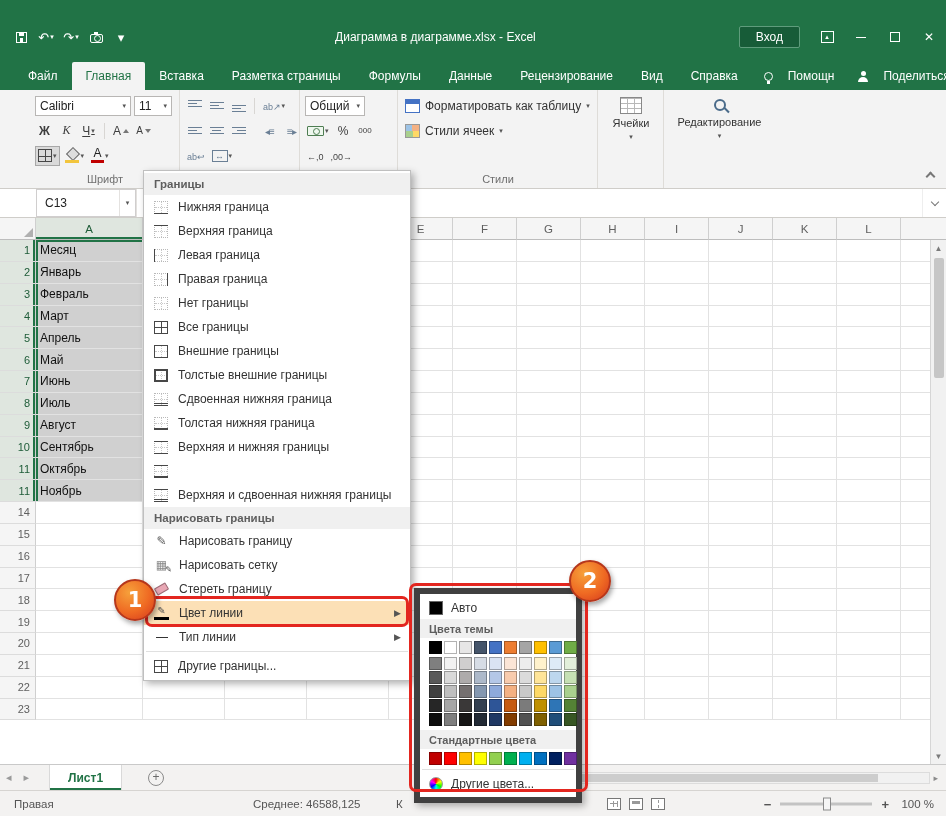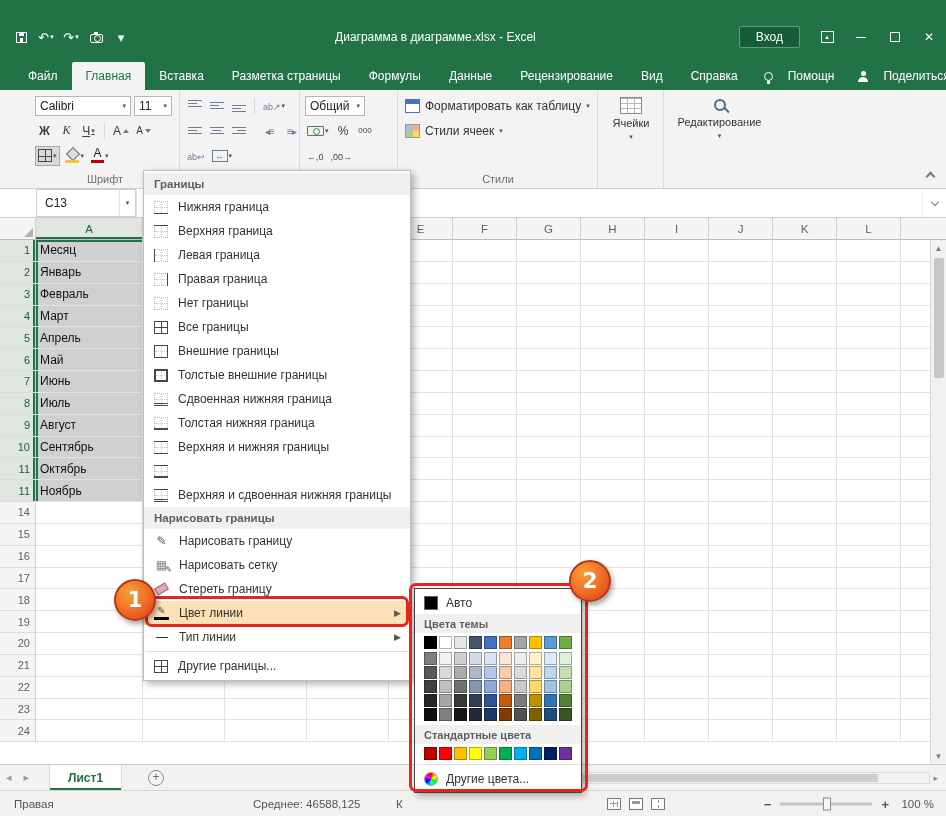--- a/index.html
+++ b/index.html
@@ -187,21 +187,21 @@
   .mi{width:15px;height:14px;display:flex;align-items:center;justify-content:center;flex:0 0 auto;position:relative;}
   .ic-draw::before{content:"✎";font-size:12px;color:#555;}
   .ic-drawgrid::before{content:"▦";font-size:12px;color:#888;}
   .ic-drawgrid::after{content:"✎";font-size:8px;color:#555;position:absolute;right:-3px;bottom:-2px;}
   .ic-erase::before{content:"";display:block;width:11px;height:6px;background:#e8a7b4;border:1px solid #9c6b76;transform:rotate(-30deg);border-radius:1px;}
   .ic-linecolor::before{content:"✎";font-size:10px;color:#555;position:absolute;top:-1px;}
   .ic-linecolor::after{content:"";position:absolute;left:0;right:0;bottom:0;height:3px;background:#000;}
   .ic-linestyle::before{content:"";display:block;width:12px;height:1px;background:#333;}
 
   
-  .submenu{position:absolute;left:414px;top:588px;width:168px;background:#fff;border:1px solid #404040;box-shadow:3px 3px 7px rgba(0,0,0,.3);z-index:45;padding:2px 0;}
+  .submenu{position:absolute;left:414px;top:588px;width:168px;background:#fff;border:6px solid #404040;box-shadow:3px 3px 7px rgba(0,0,0,.3);z-index:45;padding:2px 0;}
   .smitem{height:23px;display:flex;align-items:center;gap:8px;padding:0 9px;font-size:12px;color:#333;}
   .autosw{width:14px;height:14px;background:#000;border:1px solid #666;flex:0 0 auto;}
   .smsec{height:19px;background:#f0f0f0;color:#5e5e5e;font-weight:bold;font-size:11px;display:flex;align-items:center;padding-left:9px;}
   .swrow{display:flex;gap:2px;padding:0 9px;}
   .swrow.base{padding-top:3px;padding-bottom:2px;}
   .swrow.v{margin-top:1px;}
   .swrow.std{padding-top:3px;padding-bottom:2px;}
   .sw{width:13px;height:13px;border:1px solid rgba(0,0,0,.3);display:block;flex:0 0 auto;}
   .vgap{height:4px;}
   .ic-wheel{width:14px;height:14px;border-radius:50%;border:1px solid #999;background:conic-gradient(#f00,#ff0,#0f0,#0ff,#00f,#f0f,#f00);flex:0 0 auto;}
@@ -865,36 +865,20 @@
         <div class="c" style="width: 64px;"></div>
         <div class="c" style="width: 64px;"></div>
         <div class="c" style="width: 64px;"></div>
         <div class="c" style="width: 64px;"></div>
         <div class="c" style="width: 64px;"></div>
         <div class="c" style="width: 64px;"></div>
         <div class="c" style="width: 64px;"></div>
         <div class="c" style="width: 64px;"></div>
         <div class="c fill"></div>
       </div>
-      <div class="grow_">
-        <div class="rh">24</div>
-        <div class="c" style="width: 107px;"></div>
-        <div class="c" style="width: 82px;"></div>
-        <div class="c" style="width: 82px;"></div>
-        <div class="c" style="width: 82px;"></div>
-        <div class="c" style="width: 64px;"></div>
-        <div class="c" style="width: 64px;"></div>
-        <div class="c" style="width: 64px;"></div>
-        <div class="c" style="width: 64px;"></div>
-        <div class="c" style="width: 64px;"></div>
-        <div class="c" style="width: 64px;"></div>
-        <div class="c" style="width: 64px;"></div>
-        <div class="c" style="width: 64px;"></div>
-        <div class="c fill"></div>
-      </div>
     </div>
   <div class="vscroll">
     <span class="varr">▲</span>
     <span class="vthumb"></span>
     <span class="vspace"></span>
     <span class="varr">▼</span>
   </div>
 </div>
 
 <div class="sheetbar">

